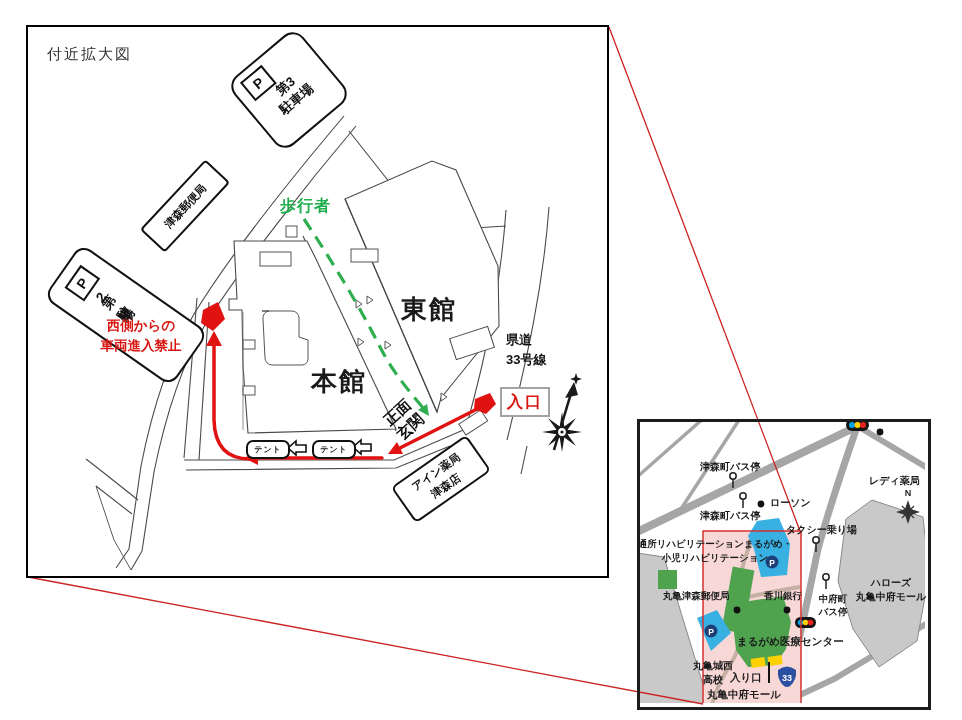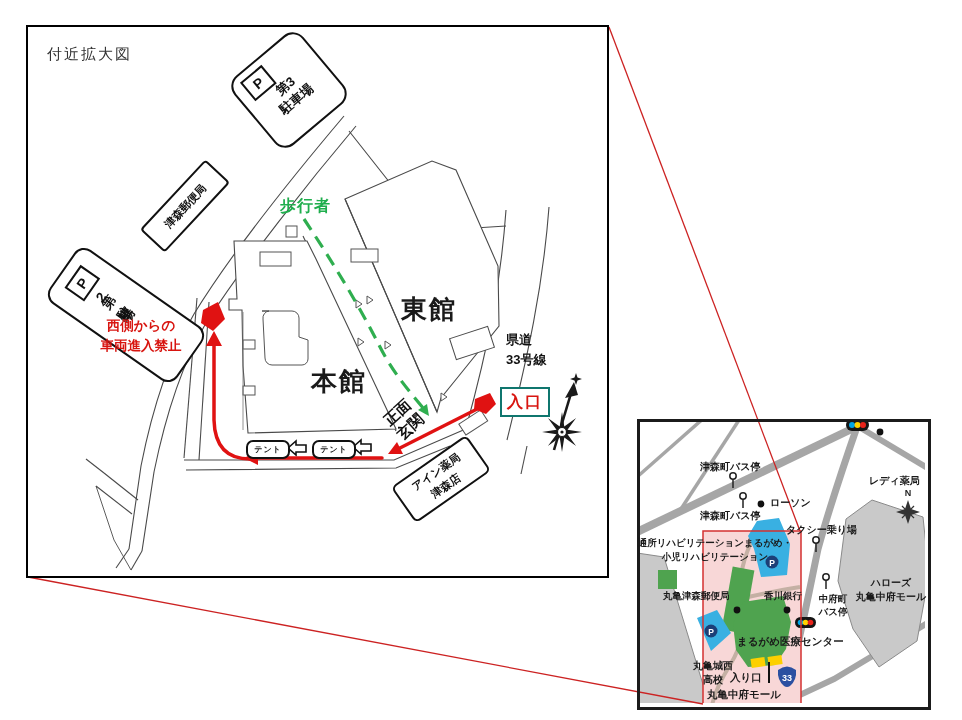--- a/index.html
+++ b/index.html
@@ -1,40 +1,40 @@
 <!DOCTYPE html>
 <html><head>
 <meta charset="utf-8">
 <style>
   html,body{margin:0;padding:0;background:#fff;}
   #stage{position:relative;width:962px;height:720px;background:#fff;overflow:hidden;
          font-family:"Liberation Sans","DejaVu Sans",sans-serif;}
   #artwork{position:absolute;left:0;top:0;}
   .lb{position:absolute;white-space:nowrap;color:#1a1a1a;line-height:1.2;}
-  .ctr{text-align:center;font-family:Liberation Serif, serif;}
+  .ctr{text-align:center;}
   .frame{position:absolute;background:transparent;}
   #bigbox{left:26px;top:25px;width:579px;height:549px;border:2px solid #000;}
   #insetbox{left:637px;top:419px;width:288px;height:285px;border:3px solid #1b1b1b;}
   .pbox{position:absolute;border:2px solid #111;background:#fff;}
   #p3box{left:244px;top:45px;width:86px;height:86px;border-radius:14px;transform:rotate(-40deg);}
   #p2box{left:93px;top:237px;width:62px;height:152px;border-radius:12px;transform:rotate(-55deg);}
   .prect{position:absolute;width:24px;height:20px;border:2px solid #111;display:flex;align-items:center;justify-content:center;
          font-weight:bold;font-size:14px;color:#111;background:#fff;}
   #p3box .prect{left:10px;top:6px;}
   #p2box .prect{left:18px;top:10px;}
   #p3text{position:absolute;left:0;top:30px;width:100%;text-align:center;font-weight:bold;font-size:13px;line-height:1.3;color:#111;}
   .vtext{position:absolute;left:50%;top:36px;transform:translateX(-50%);writing-mode:vertical-rl;text-orientation:upright;
          font-weight:bold;font-size:13.5px;letter-spacing:2px;color:#111;}
   #postbox{left:137px;top:189px;width:92px;height:30px;border:2px solid #111;border-radius:4px;background:#fff;
            transform:rotate(-47deg);display:flex;align-items:center;justify-content:center;position:absolute;
            font-weight:bold;font-size:11px;color:#111;}
   #ainbox{left:395px;top:457px;width:92px;height:44px;border:2px solid #111;border-radius:6px;background:#fff;
           transform:rotate(-35deg);position:absolute;text-align:center;font-weight:bold;font-size:11px;line-height:1.5;
           padding-top:3px;box-sizing:border-box;color:#111;}
-  #entrancebox{left:500px;top:387px;width:46px;height:26px;border:2px solid #0f766e;background:#fff;position:absolute;
+  #entrancebox{left:500px;top:387px;width:46px;height:26px;border:2px solid #a3a3a3;background:#fff;position:absolute;
                display:flex;align-items:center;justify-content:center;color:#d81510;font-weight:bold;font-size:16px;letter-spacing:2px;}
   .tentbox{position:absolute;width:40px;height:15px;border:2px solid #111;border-radius:7px;background:#fff;
            display:flex;align-items:center;justify-content:center;font-weight:bold;font-size:8px;letter-spacing:1px;color:#111;}
   #tent1{left:246px;top:440px;}
   #tent2{left:312px;top:440px;}
   #frontentrance{left:374px;top:401px;width:60px;transform:rotate(-42deg);text-align:center;
                  font-weight:bold;font-size:15px;line-height:1.25;color:#111;position:absolute;}
   #noentry{left:78px;top:316px;width:126px;text-align:center;color:#d81510;font-weight:bold;font-size:13.5px;line-height:1.5;position:absolute;}
   #title{left:198px;top:504px;width:272px;text-align:center;font-weight:bold;font-size:24px;line-height:1.2;color:#0d0d0d;position:absolute;}
   #caption{left:47px;top:45px;font-size:15px;letter-spacing:2px;color:#333;}

